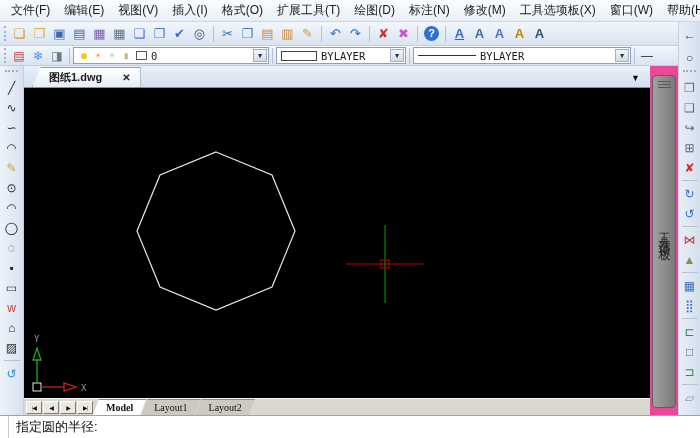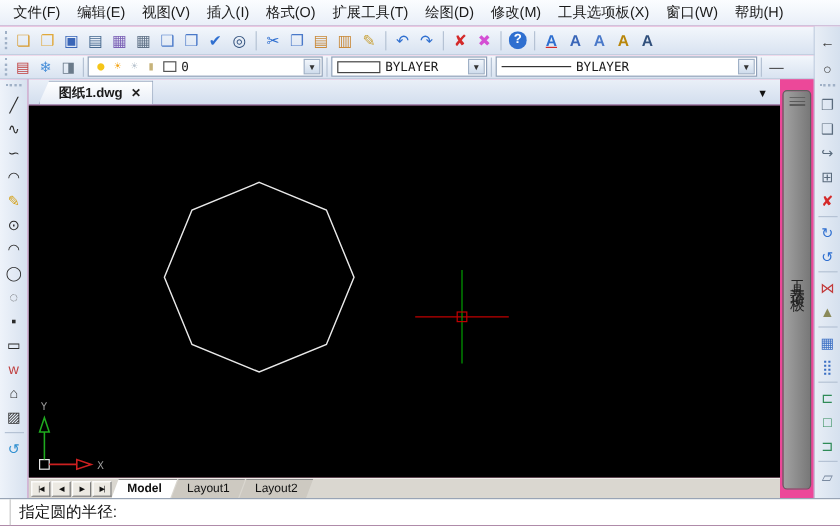--- a/index.html
+++ b/index.html
@@ -92,41 +92,41 @@
     font-size:12px; letter-spacing:4px; color:#222; margin:auto 0; padding-bottom:30px;
   }
   
   .center { position:absolute; left:24px; top:66px; width:626px; height:349px; }
   .tabbar {
     height:22px; background:linear-gradient(#eaf0f8,#d3deee);
     border-bottom:1px solid #7e92ad;
     display:flex; align-items:flex-end; padding-left:8px; position:relative;
   }
   .doc-tab {
-    height:20px; display:flex; align-items:center; gap:7px;
+    height:20px; display:flex; align-items:center; gap:20px;
     padding:0 9px 0 16px; font-size:11px; font-weight:bold;
     background:linear-gradient(#ffffff,#e7edf6);
     border:1px solid #8fa0b8; border-bottom:none;
     clip-path: polygon(9px 0, 100% 0, 100% 100%, 0 100%);
   }
   .tab-close { font-size:10px; font-weight:bold; color:#222; cursor:default; }
   .tab-overflow { position:absolute; right:10px; top:7px; font-size:9px; color:#111; }
   .canvas { position:relative; width:626px; height:310px; background:#000; }
   .canvas svg { display:block; }
   .octagon { fill:none; stroke-width:1.2px; }
   .ch-line { stroke-width:1px; }
   .ch-box { fill:none; stroke-width:1px; }
   .ucs-shape { fill:none; stroke-width:1.3px; }
   .ucs-origin { fill:none; stroke:#e8e8e8; stroke-width:1px; }
   .ucs-label { fill:#9a9a9a; font-size:9px; font-family:"DejaVu Sans Mono",monospace; }
   
   .layoutbar {
     height:17px; background:#dad7d0; border-top:1px solid #f5f4f1;
     display:flex; align-items:center; padding-left:2px;
-    font-family:Liberation Sans, sans-serif;
+    font-family:Liberation Serif, serif;
   }
   .nav-btn {
     width:16px; height:13px; margin-right:1px; flex:0 0 auto;
     background:#ece9e2; border:1px solid; border-color:#ffffff #7d7d7d #7d7d7d #ffffff;
     font-size:6px; display:flex; align-items:center; justify-content:center; color:#111;
     letter-spacing:-1px; cursor:default;
   }
   .sheet-tabs { display:flex; margin-left:4px; height:16px; }
   .sheet-tab {
     height:16px; padding:0 13px; display:flex; align-items:center;
@@ -149,20 +149,21 @@
 <div id="app" data-name="cad-application-window">
 
   <div class="menubar" data-name="menu-bar">
       <span class="menu-item" data-name="menu-item-0">文件(F)</span>
       <span class="menu-item" data-name="menu-item-1">编辑(E)</span>
       <span class="menu-item" data-name="menu-item-2">视图(V)</span>
       <span class="menu-item" data-name="menu-item-3">插入(I)</span>
       <span class="menu-item" data-name="menu-item-4">格式(O)</span>
       <span class="menu-item" data-name="menu-item-5">扩展工具(T)</span>
       <span class="menu-item" data-name="menu-item-6">绘图(D)</span>
+      <span class="menu-item" data-name="menu-item-7">标注(N)</span>
       <span class="menu-item" data-name="menu-item-8">修改(M)</span>
       <span class="menu-item" data-name="menu-item-9">工具选项板(X)</span>
       <span class="menu-item" data-name="menu-item-10">窗口(W)</span>
       <span class="menu-item" data-name="menu-item-11">帮助(H)</span>
     </div>
 
   <div class="tbrow tb1" data-name="standard-toolbar">
     <span class="grip" data-name="toolbar-grip"></span>
     <span data-name="toolbar-row1-icons" style="display:flex;align-items:center;gap:1px;">
         <span class="tb-icon" data-name="new-file-icon" style="color: rgb(216, 155, 46);">❏</span>

